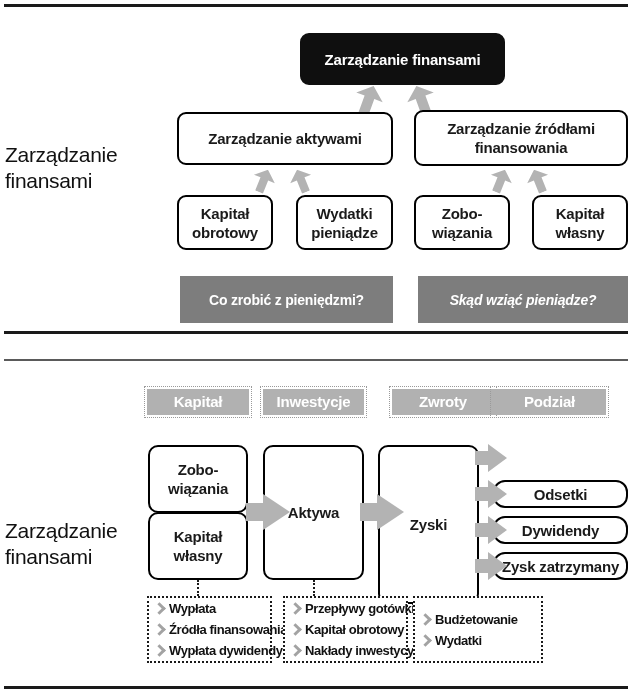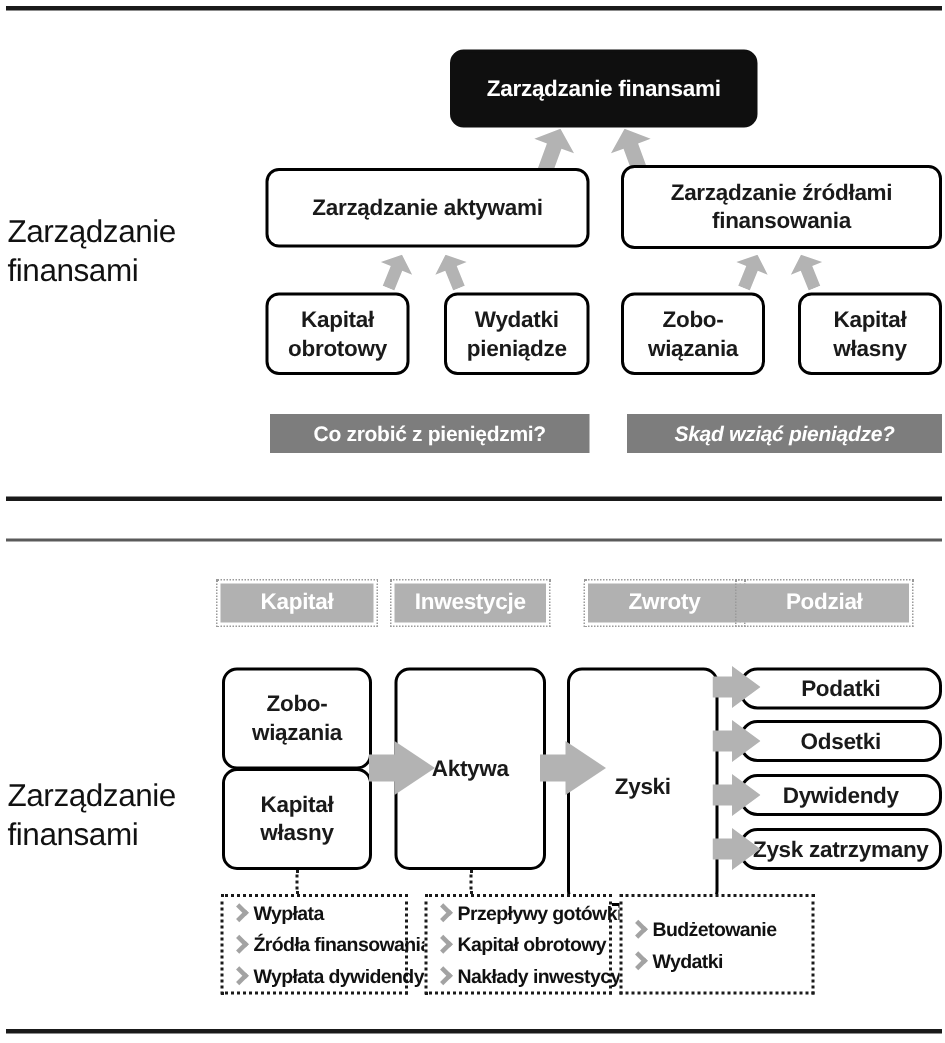--- a/index.html
+++ b/index.html
@@ -18,21 +18,21 @@
   .node {
     position:absolute; box-sizing:border-box; background:#fff;
     border:2px solid #000; border-radius:9px;
     display:flex; align-items:center; justify-content:center; text-align:center;
     font-weight:bold; font-size:15px; line-height:19px; white-space:pre-line;
     letter-spacing:-0.2px; z-index:2;
   }
   .node--dark { background:#0f0f0f; border-color:#0f0f0f; color:#fff; }
 
   .qbar {
-    position:absolute; height:26px; background:#7d7d7d; color:#fff;
+    position:absolute; height:47px; background:#7d7d7d; color:#fff;
     display:flex; align-items:center; justify-content:center;
     font-weight:bold; font-size:14px; letter-spacing:-0.2px; z-index:2;
   }
 
   .chip {
     position:absolute; height:26px; line-height:26px; background:#b1b1b1; color:#fff;
     text-align:center; font-weight:bold; font-size:15px; letter-spacing:-0.2px;
     outline:1px dotted #9a9a9a; outline-offset:2px;
   }
 
@@ -169,21 +169,20 @@
     <svg width="32" height="28" viewBox="0 0 32 28">
         <polygon points="0,7 13,7 13,0 32,14 13,28 13,21 0,21" fill="#b3b3b3"></polygon>
       </svg>
   </div>
   <div class="arrow arrow--over" style="left:475px; top:552px;">
     <svg width="32" height="28" viewBox="0 0 32 28">
         <polygon points="0,7 13,7 13,0 32,14 13,28 13,21 0,21" fill="#b3b3b3"></polygon>
       </svg>
   </div>
 
-  <div class="flowbox outbox" style="left:493px; top:445px; width:135px; height:28px; z-index:3;">Podatki</div>
   <div class="flowbox outbox" style="left:493px; top:480px; width:135px; height:28px; z-index:3;">Odsetki</div>
   <div class="flowbox outbox" style="left:493px; top:516px; width:135px; height:28px; z-index:3;">Dywidendy</div>
   <div class="flowbox outbox" style="left:493px; top:552px; width:135px; height:28px; z-index:3;">Zysk zatrzymany</div>
 
   <div class="connector" style="left:197px; top:580px;"></div>
   <div class="connector" style="left:313px; top:580px;"></div>
   <div class="connector" style="left:428px; top:580px;"></div>
 
   <div class="notebox" style="left:147px; top:596px; width:125px; height:67px;">
     <div class="note-item">

